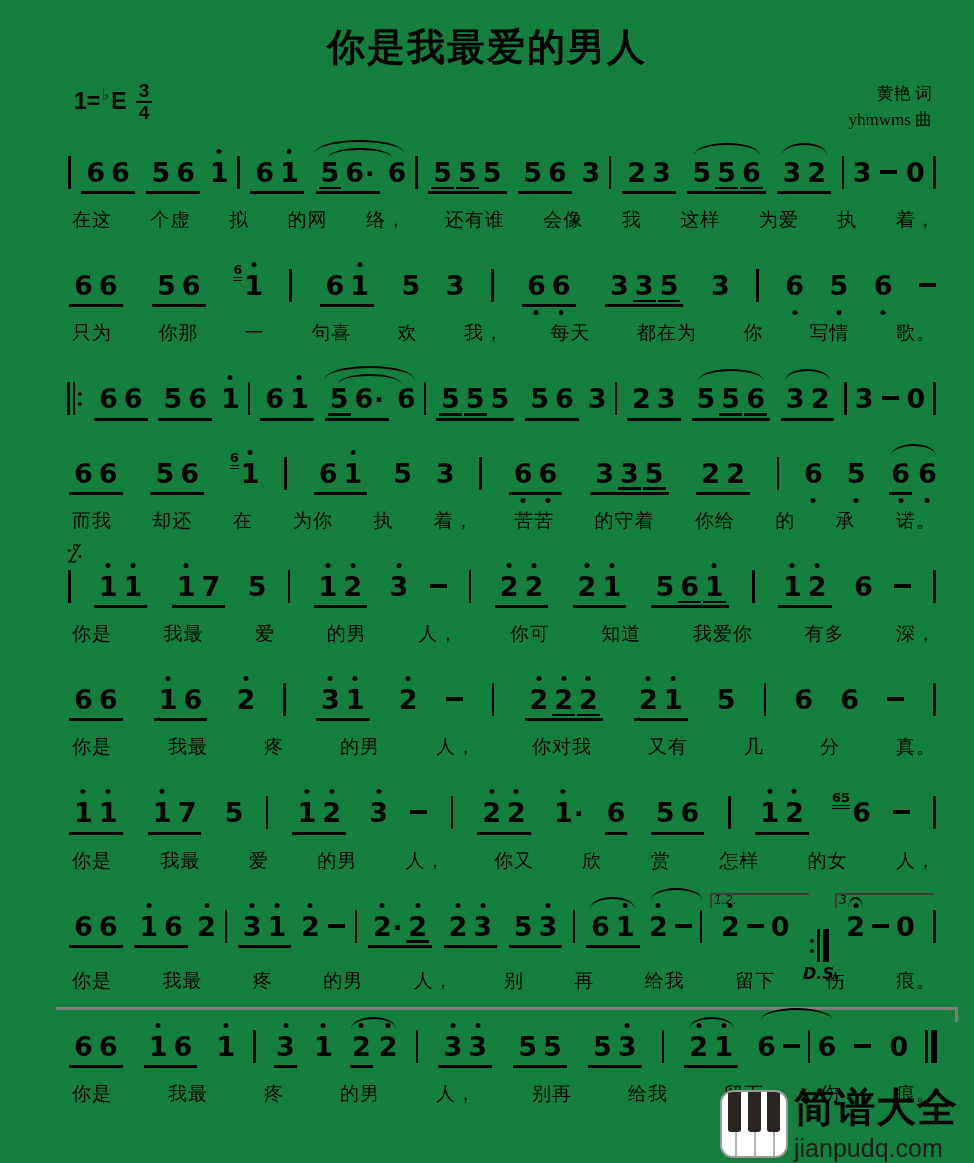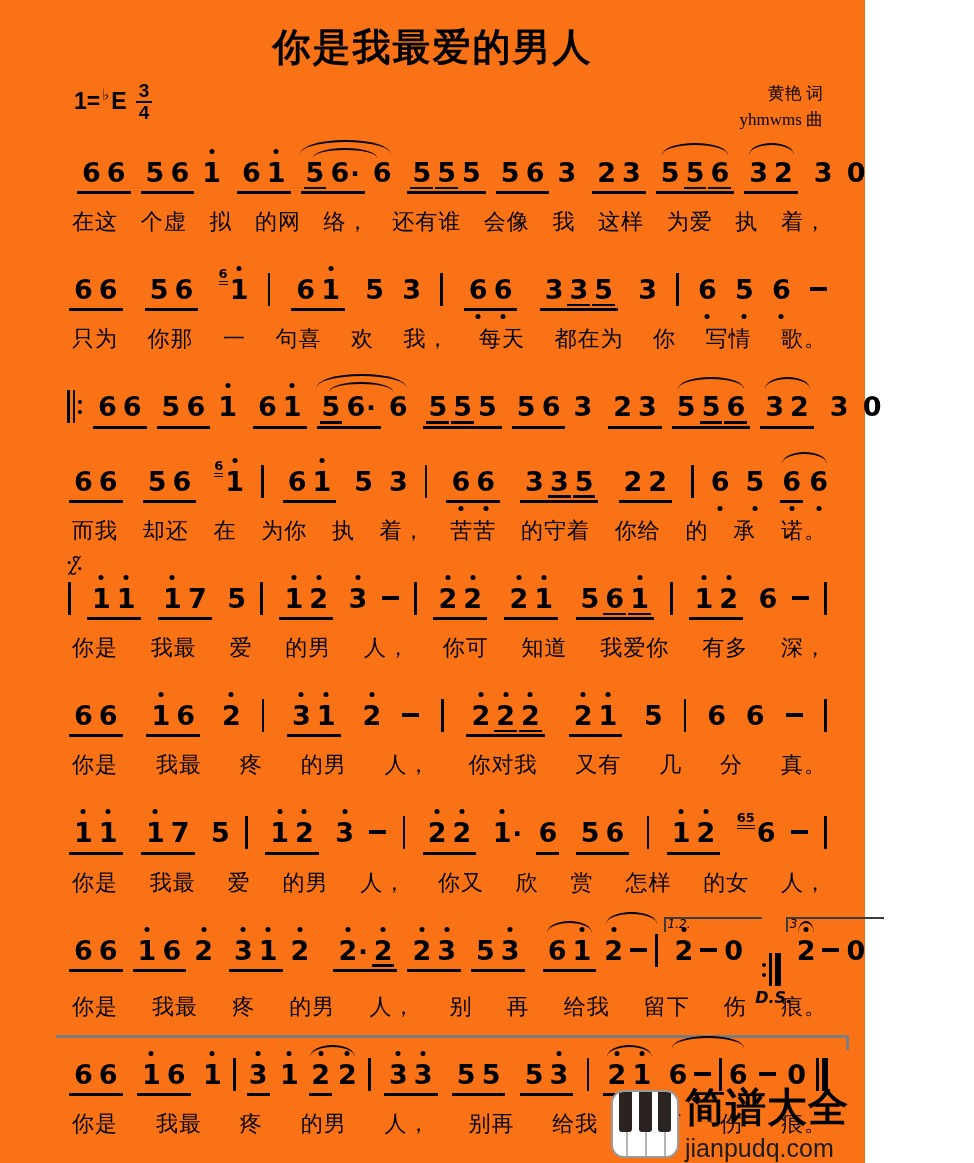--- a/index.html
+++ b/index.html
@@ -1,30 +1,30 @@
 <!DOCTYPE html>
 <html><head>
 <meta charset="utf-8">
 <style>
   html,body{margin:0;padding:0;background:#fff;}
   body{width:974px;height:1163px;overflow:hidden;font-family:"Liberation Sans","DejaVu Sans",sans-serif;color:#000;}
-  .page{position:relative;width:865px;height:1163px;background:#f97316;}
+  .page{position:relative;width:974px;height:1163px;background:#15803d;}
   
   h1.title{margin:0;padding-top:22px;text-align:center;font-size:38px;font-weight:bold;letter-spacing:2px;}
   .subhead{display:flex;justify-content:space-between;align-items:flex-start;padding:8px 42px 0 74px;height:58px;box-sizing:border-box;}
   .keysig{font-size:23px;font-weight:bold;display:flex;align-items:center;gap:2px;}
   .keysig .flat{font-size:15px;vertical-align:super;position:relative;top:-7px;}
   .ts{display:inline-flex;flex-direction:column;text-align:center;font-size:19px;line-height:1.05;margin-left:7px;font-weight:bold;}
   .ts .num{border-bottom:2.5px solid #000;padding:0 3px;}
   .credits{text-align:right;font-size:17px;line-height:1.55;font-family:Liberation Serif, serif;}
   
   .score{padding:2px 34px 0 64px;}
   .mline{position:relative;padding-top:16px;margin-bottom:13px;}
   .notesrow{display:flex;justify-content:space-between;align-items:baseline;font-weight:bold;font-size:27px;font-family:"DejaVu Sans",sans-serif;}
-  .lyricsrow{display:flex;justify-content:space-between;font-size:22px;margin-top:13px;padding:0 4px 0 8px;}
+  .lyricsrow{display:flex;justify-content:space-between;font-size:19px;margin-top:13px;padding:0 4px 0 8px;}
   .lyr{white-space:nowrap;letter-spacing:1px;}
   
   .note{display:inline-flex;align-items:baseline;position:relative;margin:0 3px;}
   .dg{position:relative;display:inline-block;line-height:1.12;}
   .note.selfu{border-bottom:3px solid #000;padding:0 2px 3px;}
   .grp{display:inline-flex;align-items:baseline;position:relative;border-bottom:3px solid #000;padding:0 2px 3px;margin:0 5px;}
   .dg.u2::after{content:'';position:absolute;left:-2px;right:-2px;bottom:-1px;height:2.5px;background:#000;}
   .od{position:absolute;width:5px;height:5px;border-radius:50%;background:#000;left:50%;transform:translateX(-50%);}
   .od.up{top:-9px;}
   .od.down{bottom:-14px;}

